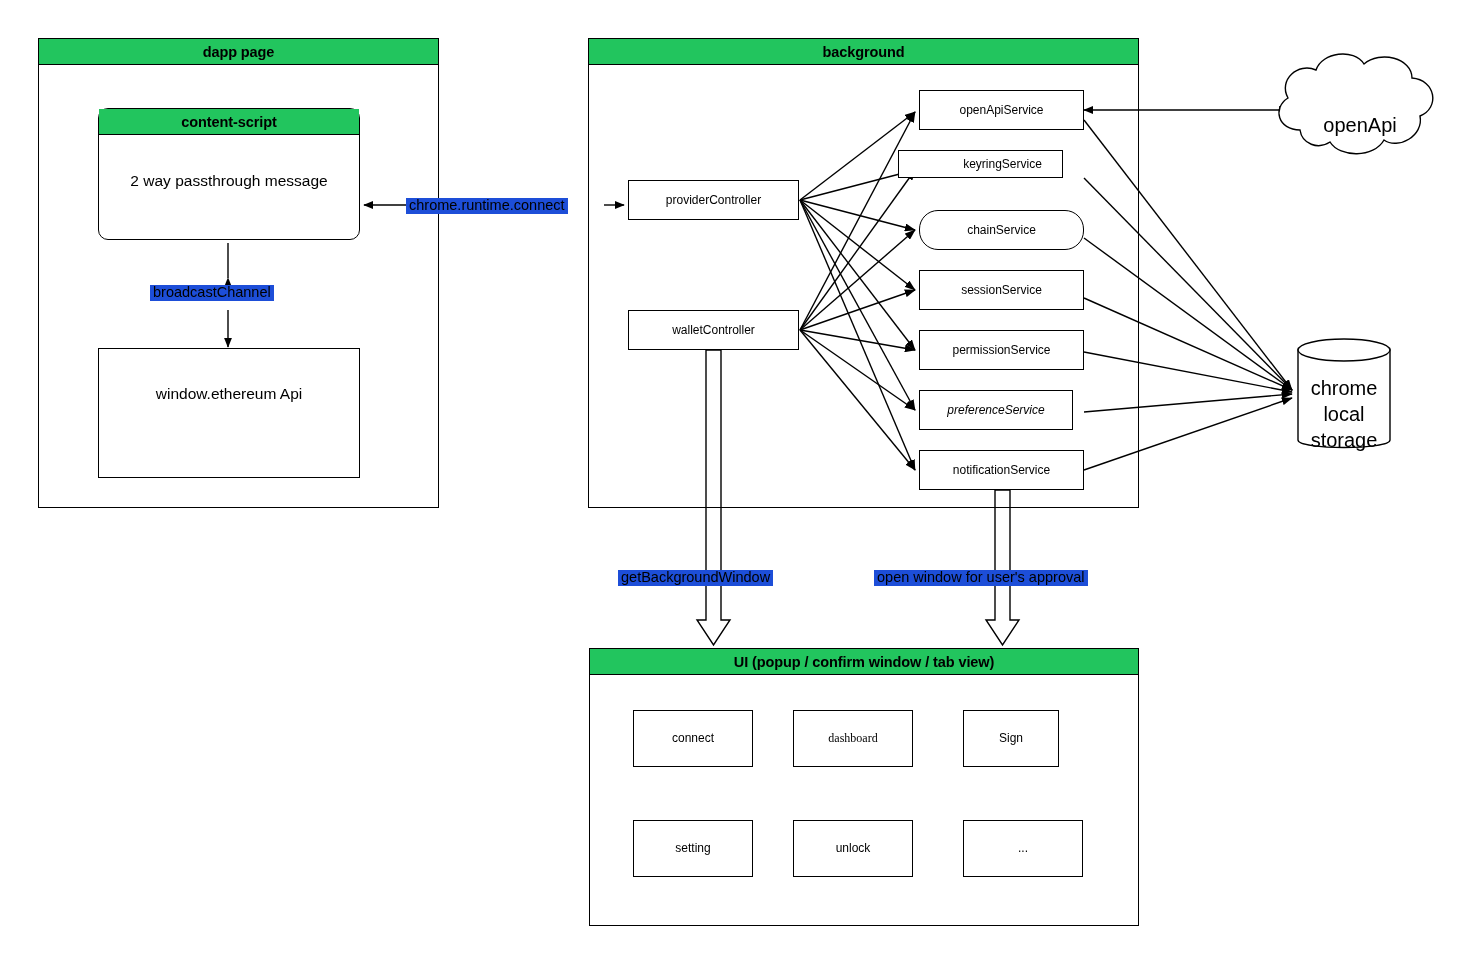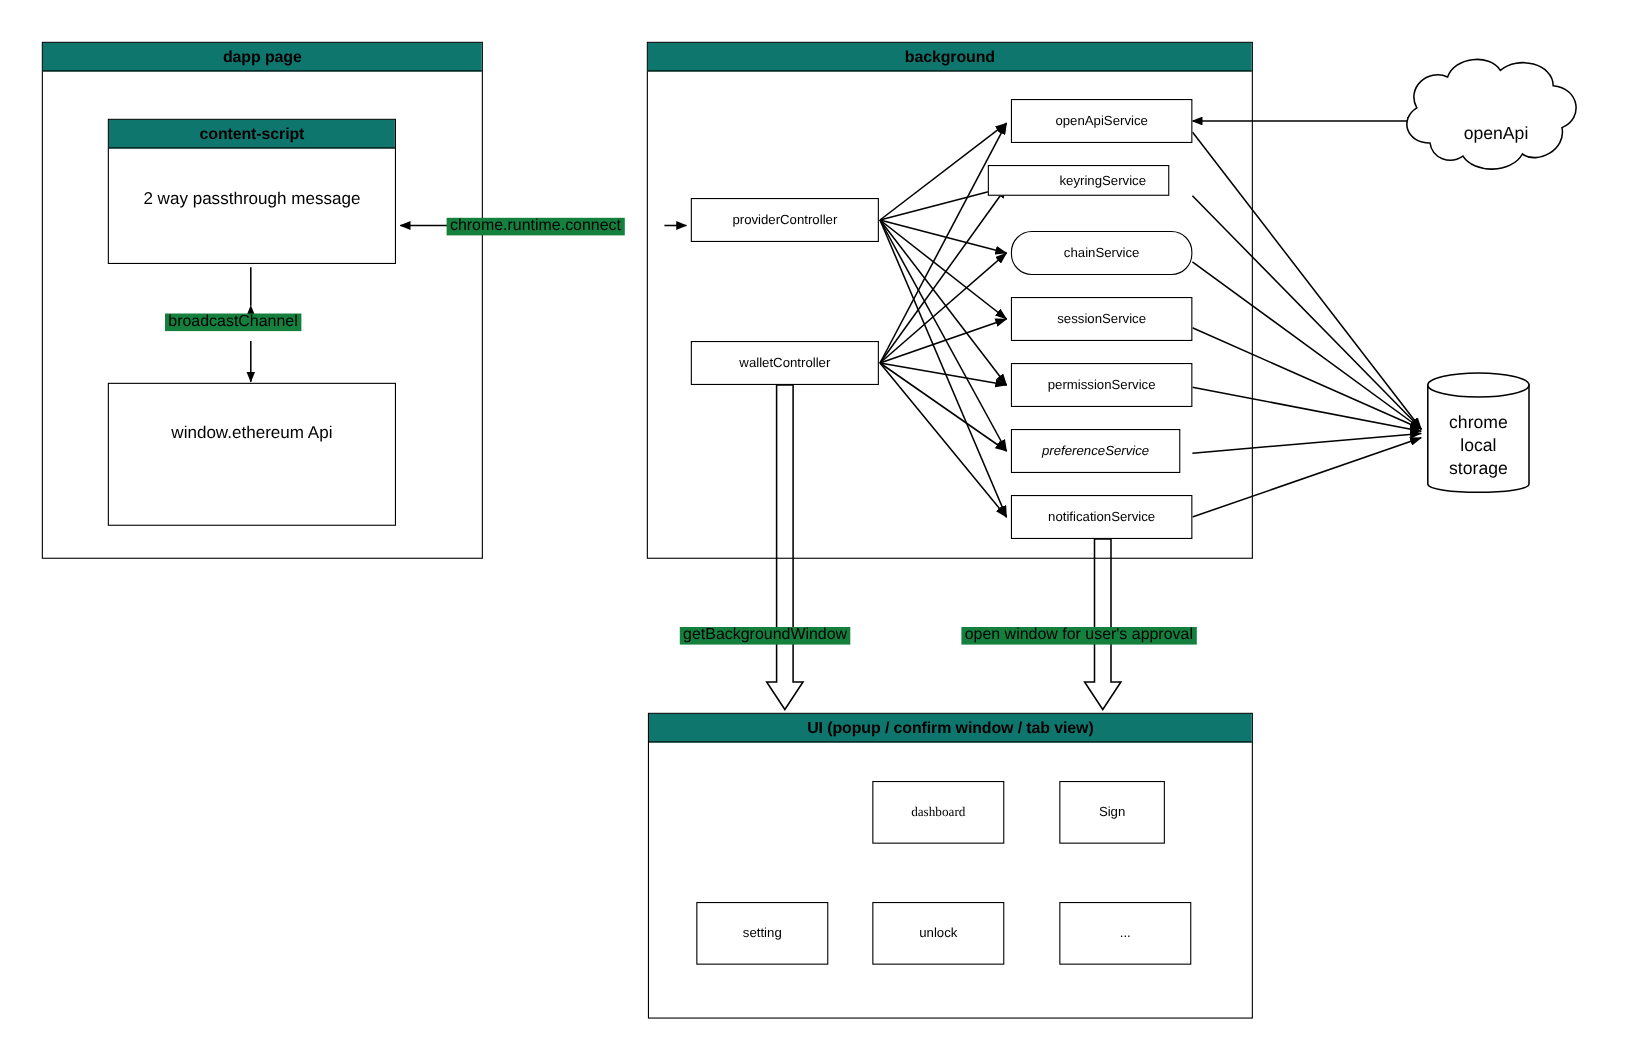--- a/index.html
+++ b/index.html
@@ -41,21 +41,21 @@
     box-sizing: border-box;
     width: 100%;
     height: 26px;
     border-bottom: 1.6px solid #000000;
     display: flex;
     align-items: center;
     justify-content: center;
     font-weight: bold;
     font-size: 14.5px;
     letter-spacing: -0.1px;
-    background: #0f766e;
+    background: #22c55e;
   }
   .container-body {
     position: relative;
     width: 100%;
     height: calc(100% - 26px);
   }
   .plain-node {
     display: flex;
     align-items: center;
     justify-content: center;
@@ -71,28 +71,28 @@
     align-items: center;
     justify-content: center;
     font-size: 15.5px;
   }
   .panel-node .panel-body .panel-text {
     transform: translateY(-6px);
   }
   .edge-label {
     position: absolute;
     font-size: 14.5px;
-    background: #15803d;
+    background: #1d4ed8;
     padding: 0 3px;
     white-space: nowrap;
     line-height: 1.1;
   }
   .cloud-label, .cyl-label {
     position: absolute;
-    font-size: 16px;
+    font-size: 20px;
     text-align: center;
     line-height: 1.3;
     white-space: pre-line;
   }
 </style>
 </head>
 <body>
 
 <div id="canvas">
 
@@ -166,21 +166,21 @@
       <path d="M1298,350 L1298,440 C1298,450 1390,450 1390,440 L1390,350 Z" fill="#ffffff" stroke="#000000" stroke-width="1.4"></path>
       <ellipse cx="1344" cy="350" rx="46" ry="11" fill="#ffffff" stroke="#000000" stroke-width="1.4"></ellipse>
     </g>
   </svg>
 
   <div class="node container-node" style="left:38px; top:38px; width:401px; height:470px;">
     <div class="container-title">dapp page</div>
     <div class="container-body"></div>
   </div>
 
-  <div class="node panel-node" style="left:98px; top:108px; width:262px; height:132px;">
+  <div class="node panel-node" style="left:98px; top:108px; width:262px; height:132px;border-radius:10px;">
     <div class="container-title">content-script</div>
     <div class="panel-body">
       <span class="panel-text">2 way passthrough message</span>
     </div>
   </div>
 
   <div class="node panel-node" style="left:98px; top:348px; width:262px; height:130px;">
     <div class="panel-body">
       <span class="panel-text">window.ethereum Api</span>
     </div>
@@ -231,20 +231,23 @@
 storage</div>
 
   <div class="edge-label" style="left:618px; top:570px;">getBackgroundWindow</div>
   <div class="edge-label" style="left:874px; top:570px;">open window for user's approval</div>
 
   <div class="node container-node" style="left:589px; top:648px; width:550px; height:278px;">
     <div class="container-title">UI (popup / confirm window / tab view)</div>
     <div class="container-body"></div>
   </div>
 
+  <div class="node plain-node" style="left:633px; top:710px; width:120px; height:57px;">
+    <span>connect</span>
+  </div>
   <div class="node plain-node" style="left:793px; top:710px; width:120px; height:57px;font-family:Liberation Serif, serif;">
     <span>dashboard</span>
   </div>
   <div class="node plain-node" style="left:963px; top:710px; width:96px; height:57px;">
     <span>Sign</span>
   </div>
 
   <div class="node plain-node" style="left:633px; top:820px; width:120px; height:57px;align-items:center;">
     <span>setting</span>
   </div>

